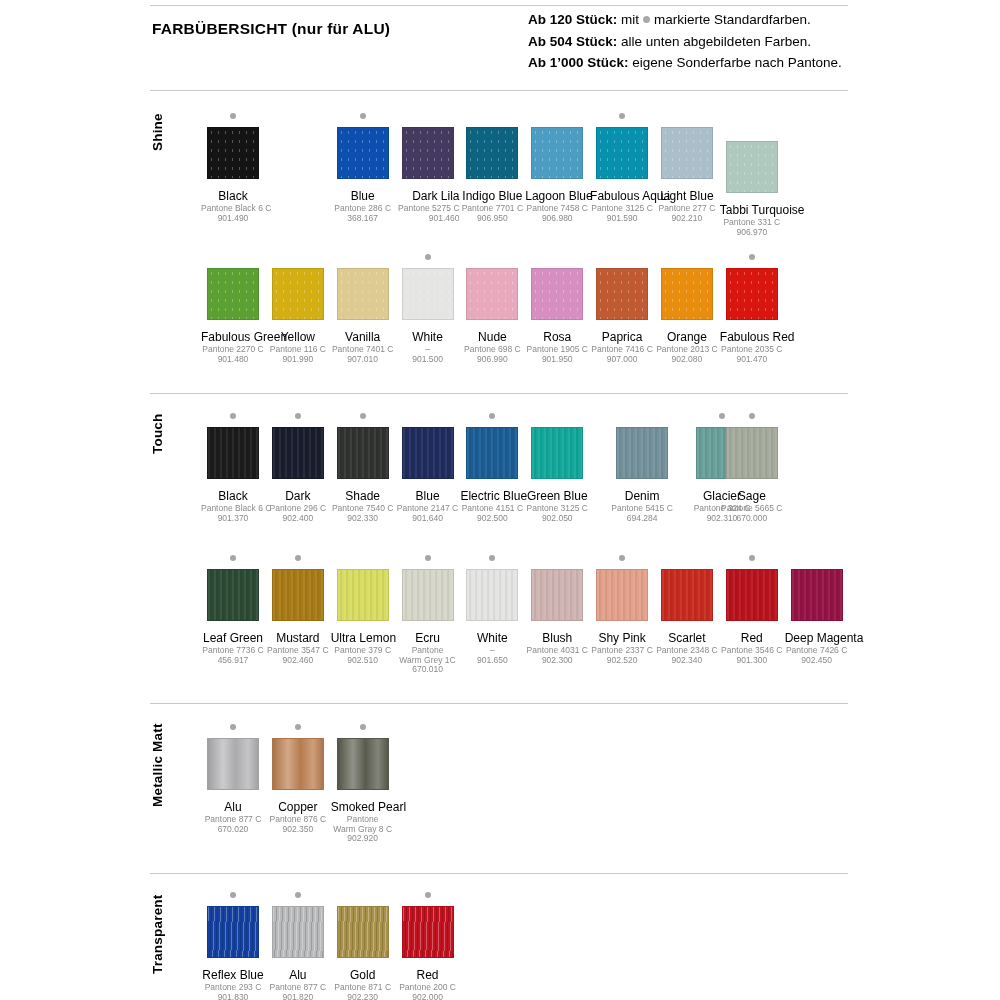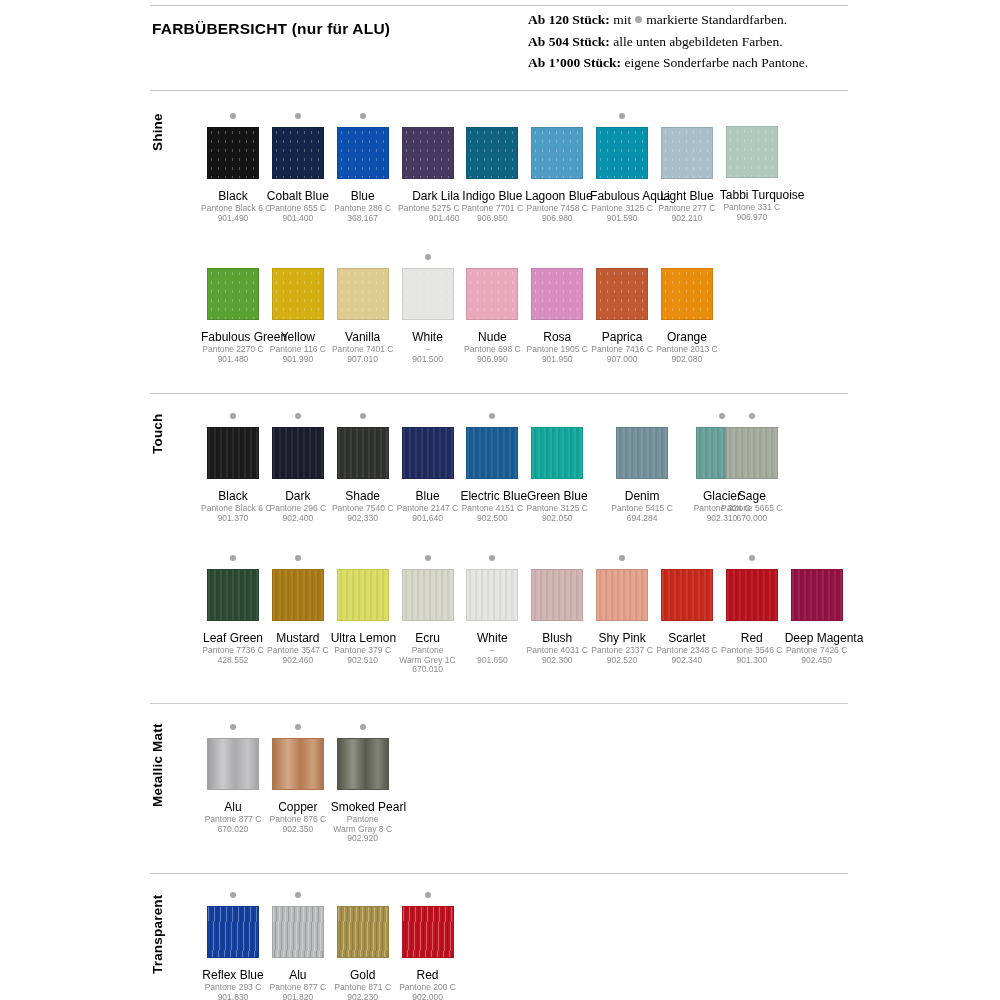--- a/index.html
+++ b/index.html
@@ -2,21 +2,21 @@
 <html><head>
 <meta charset="utf-8">
 <style>
   html,body{margin:0;padding:0;background:#fff;}
   #page{
     position:relative;width:1000px;height:1000px;background:#fff;overflow:hidden;
     font-family:"Liberation Sans",sans-serif;color:#000;
   }
   .hr{position:absolute;left:150px;width:698px;height:1px;background:#c9c9c9;}
   .page-title{position:absolute;left:152px;top:20px;font-size:15.5px;font-weight:bold;letter-spacing:.2px;}
-  .notes{position:absolute;left:528px;top:9px;font-size:13.5px;line-height:21.5px;font-family:Liberation Serif, serif;}
+  .notes{position:absolute;left:528px;top:9px;font-size:13.5px;line-height:21.5px;}
   .note-line b{font-weight:bold;}
   .legend-dot{display:inline-block;width:7px;height:7px;border-radius:50%;background:#a8a8a8;margin:0 4px;vertical-align:1px;}
   .vlabel{
     position:absolute;font-size:13.5px;font-weight:bold;white-space:nowrap;
     transform:rotate(-90deg);transform-origin:0 0;letter-spacing:.2px;
   }
   .cell{position:absolute;width:64px;text-align:center;}
   .dotrow{height:22px;}
   .dot{display:inline-block;width:6px;height:6px;border-radius:50%;background:#a6a6a6;margin-top:6px;}
   .sq{
@@ -61,31 +61,20 @@
       <div class="dotrow"><span class="dot"></span></div>
       <div class="sq" style="background: rgb(20, 20, 20);">
         <div class="tex tex-shine"></div>
       </div>
       <div class="labels">
         <div class="nm">Black</div>
         <div class="sub">Pantone Black 6 C</div>
         <div class="sub">901.490</div>
       </div>
     </div>
-    <div class="cell" style="left: 265.85px; top: 105px;">
-      <div class="dotrow"><span class="dot"></span></div>
-      <div class="sq" style="background: rgb(21, 37, 74);">
-        <div class="tex tex-shine"></div>
-      </div>
-      <div class="labels">
-        <div class="nm">Cobalt Blue</div>
-        <div class="sub">Pantone 655 C</div>
-        <div class="sub">901.400</div>
-      </div>
-    </div>
     <div class="cell" style="left: 330.7px; top: 105px;">
       <div class="dotrow"><span class="dot"></span></div>
       <div class="sq" style="background: rgb(13, 79, 174);">
         <div class="tex tex-shine"></div>
       </div>
       <div class="labels">
         <div class="nm">Blue</div>
         <div class="sub">Pantone 286 C</div>
         <div class="sub">368.167</div>
       </div>
@@ -138,21 +127,21 @@
       <div class="dotrow"></div>
       <div class="sq" style="background: rgb(170, 191, 202);">
         <div class="tex tex-shine"></div>
       </div>
       <div class="labels">
         <div class="nm">Light Blue</div>
         <div class="sub">Pantone 277 C</div>
         <div class="sub">902.210</div>
       </div>
     </div>
-    <div class="cell" style="left: 719.8px; top: 104px;">
+    <div class="cell" style="left: 719.8px; top: 119px;">
       <div class="dotrow"></div>
       <div class="sq" style="background: rgb(176, 201, 190);">
         <div class="tex tex-shine"></div>
       </div>
       <div class="labels">
         <div class="nm">Tabbi Turquoise</div>
         <div class="sub">Pantone 331 C</div>
         <div class="sub">906.970</div>
       </div>
     </div>
@@ -237,20 +226,31 @@
       <div class="dotrow"></div>
       <div class="sq" style="background: rgb(232, 141, 14);">
         <div class="tex tex-shine"></div>
       </div>
       <div class="labels">
         <div class="nm">Orange</div>
         <div class="sub">Pantone 2013 C</div>
         <div class="sub">902.080</div>
       </div>
     </div>
+    <div class="cell" style="left: 719.8px; top: 246px;">
+      <div class="dotrow"><span class="dot"></span></div>
+      <div class="sq" style="background: rgb(216, 21, 14);">
+        <div class="tex tex-shine"></div>
+      </div>
+      <div class="labels">
+        <div class="nm">Fabulous Red</div>
+        <div class="sub">Pantone 2035 C</div>
+        <div class="sub">901.470</div>
+      </div>
+    </div>
     <div class="vlabel" style="left: 150px; top: 454px;">Touch</div>
     <div class="cell" style="left: 201px; top: 405px;">
       <div class="dotrow"><span class="dot"></span></div>
       <div class="sq" style="background: rgb(27, 27, 27);">
         <div class="tex tex-touch"></div>
       </div>
       <div class="labels">
         <div class="nm">Black</div>
         <div class="sub">Pantone Black 6 C</div>
         <div class="sub">901.370</div>
@@ -345,21 +345,21 @@
       </div>
     </div>
     <div class="cell" style="left: 201px; top: 547px;">
       <div class="dotrow"><span class="dot"></span></div>
       <div class="sq" style="background: rgb(43, 74, 52);">
         <div class="tex tex-touch"></div>
       </div>
       <div class="labels">
         <div class="nm">Leaf Green</div>
         <div class="sub">Pantone 7736 C</div>
-        <div class="sub">428.552</div>
+        <div class="sub">456.917</div>
       </div>
     </div>
     <div class="cell" style="left: 265.85px; top: 547px;">
       <div class="dotrow"><span class="dot"></span></div>
       <div class="sq" style="background: rgb(168, 122, 21);">
         <div class="tex tex-touch"></div>
       </div>
       <div class="labels">
         <div class="nm">Mustard</div>
         <div class="sub">Pantone 3547 C</div>

